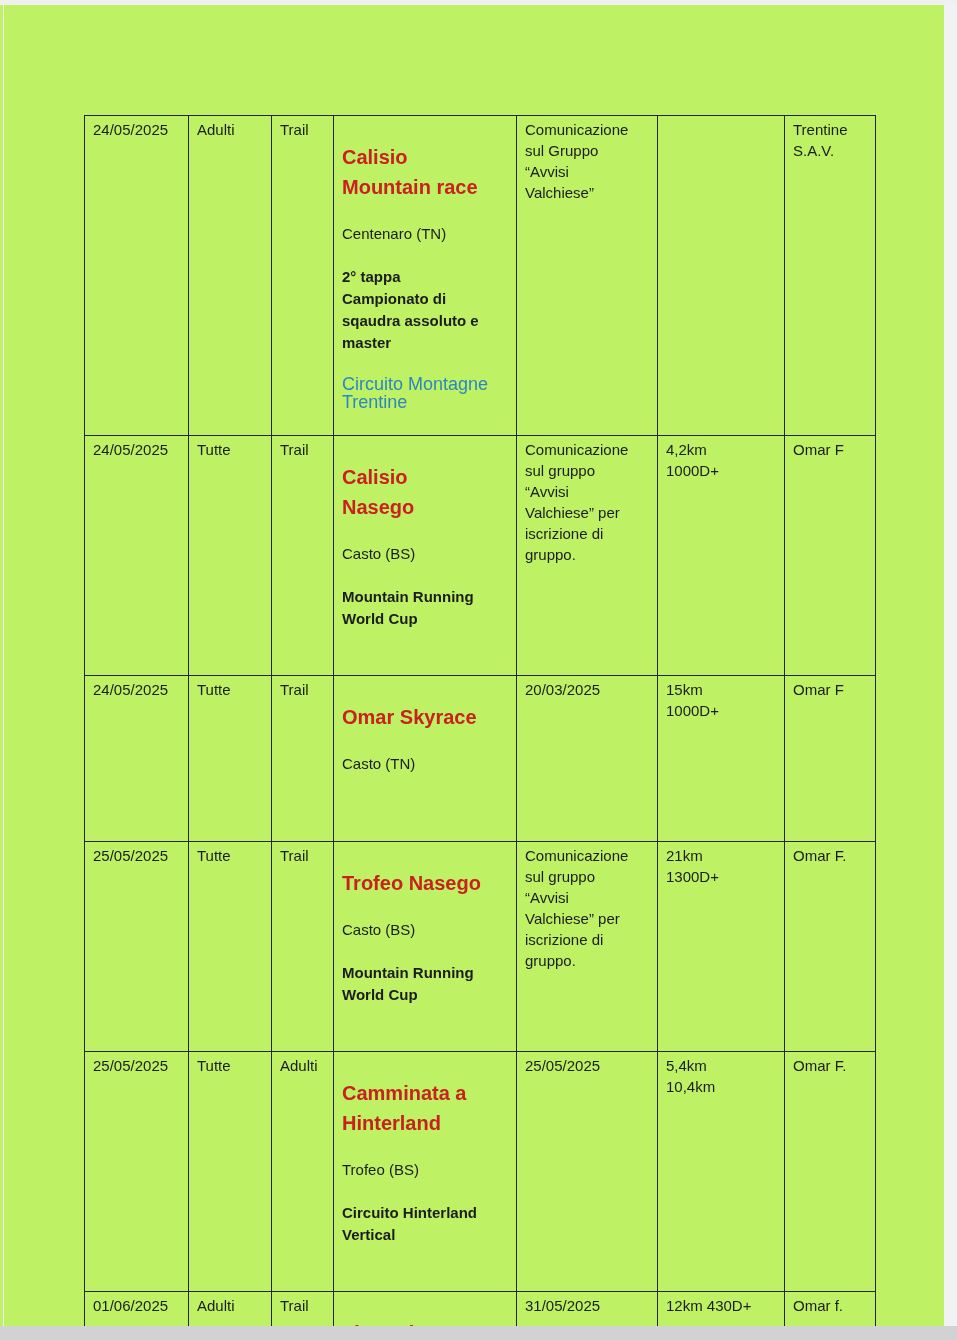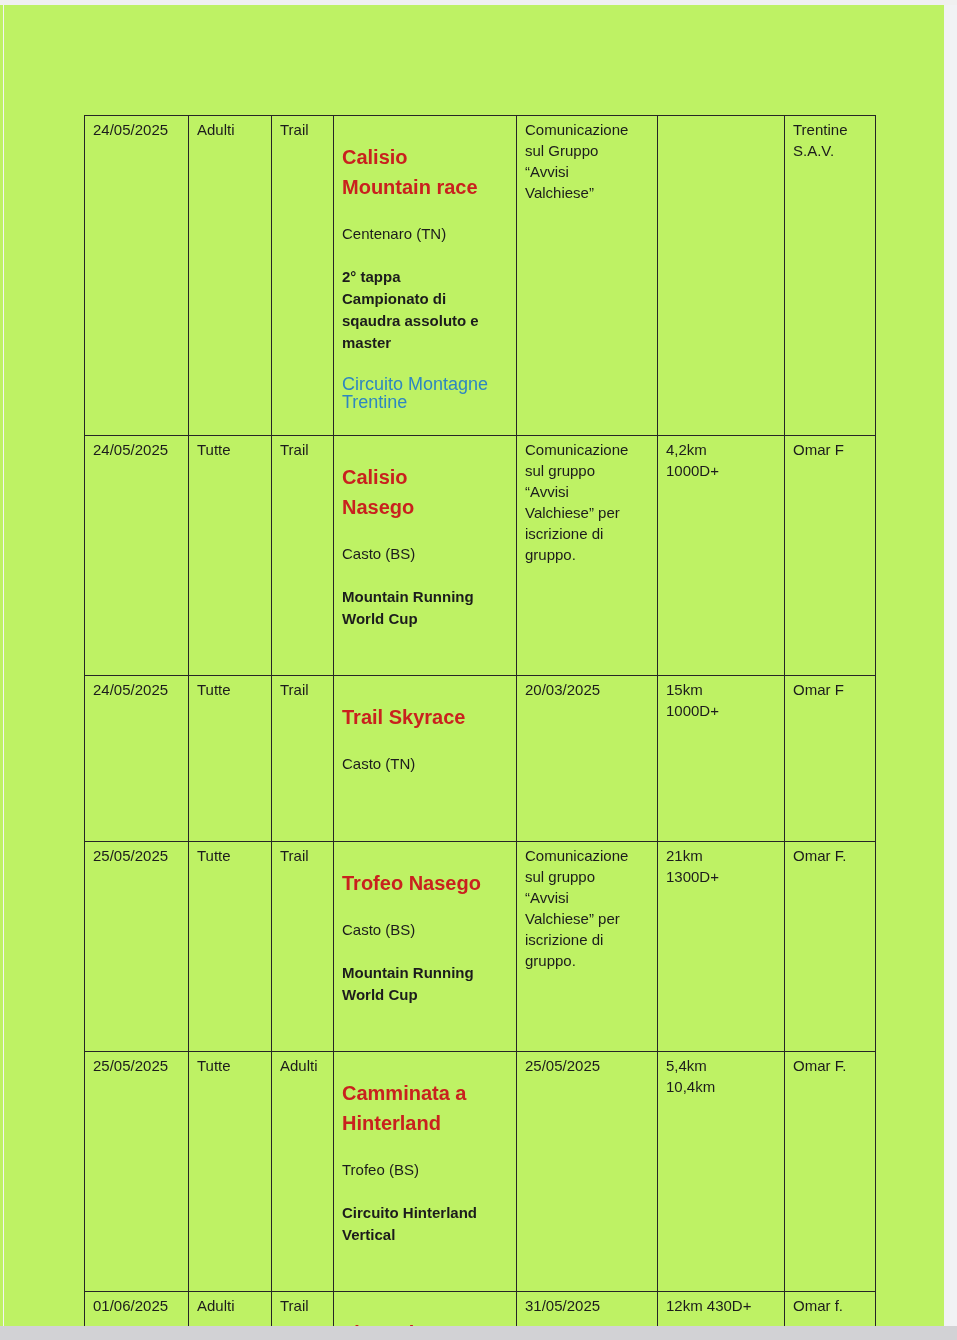--- a/index.html
+++ b/index.html
@@ -159,21 +159,21 @@
 gruppo.</td>
     <td class="c-dist">4,2km
 1000D+</td>
     <td class="c-ref">Omar F</td>
   </tr>
         <tr>
     <td class="c-date">24/05/2025</td>
     <td class="c-cat">Tutte</td>
     <td class="c-type">Trail</td>
     <td class="c-event">
-      <div class="ev-title ev-line">Trail Skyrace</div>
+      <div class="ev-title ev-line">Omar Skyrace</div>
       <div class="ev-loc ev-line">Casto (TN)</div>
       
       
     </td>
     <td class="c-comm">20/03/2025</td>
     <td class="c-dist">15km
 1000D+</td>
     <td class="c-ref">Omar F</td>
   </tr>
         <tr>

